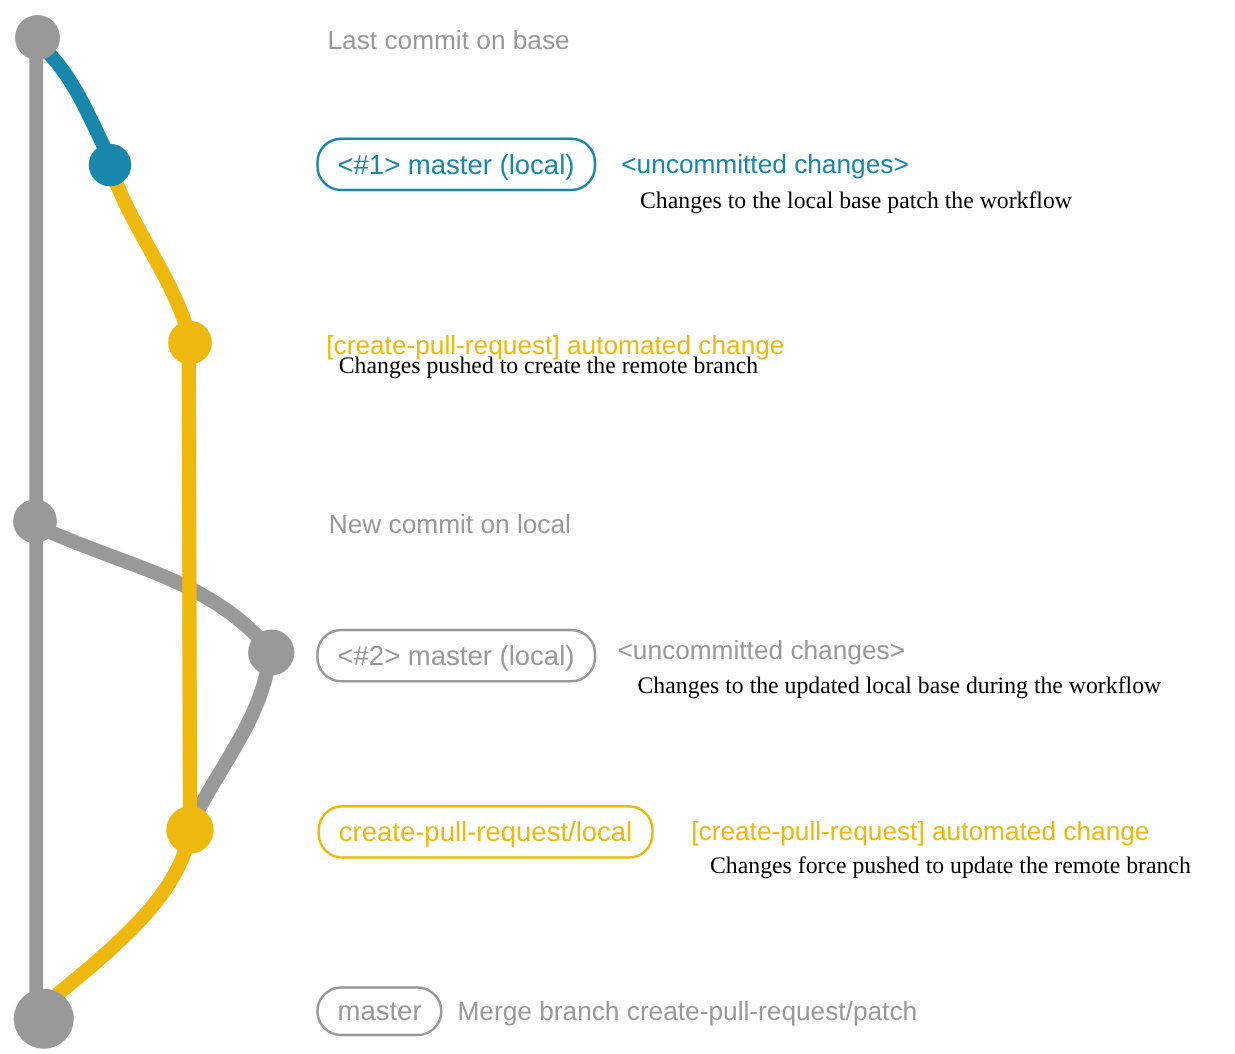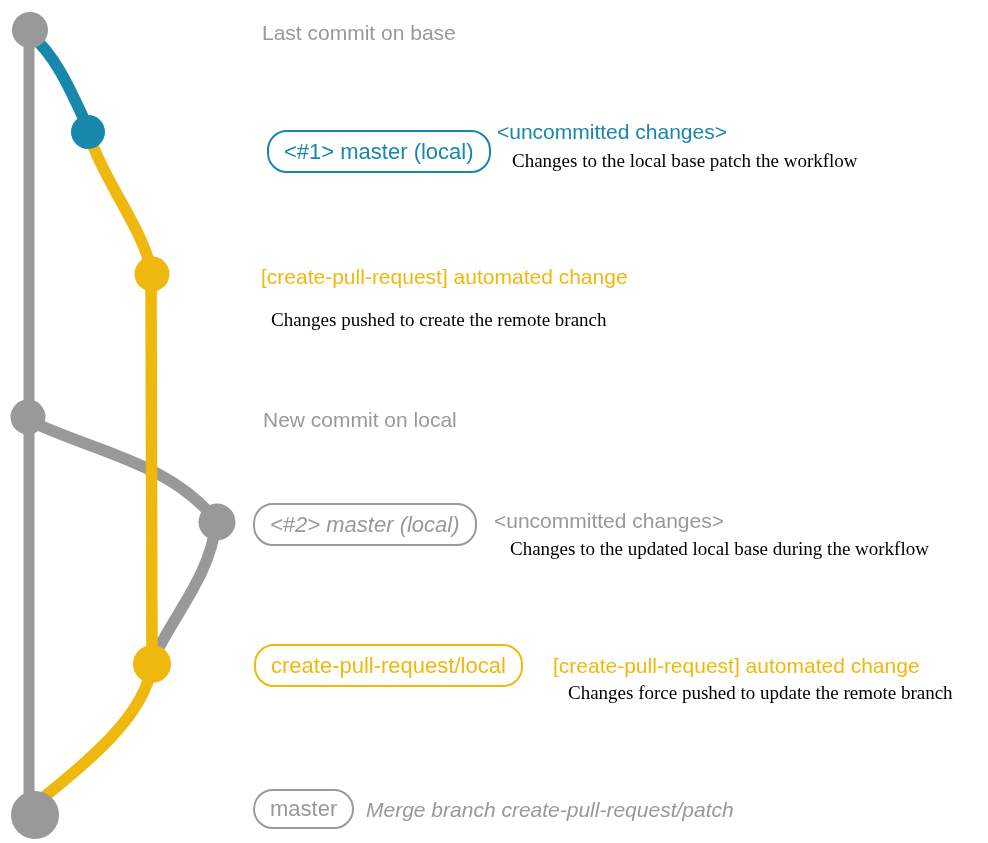--- a/index.html
+++ b/index.html
@@ -82,33 +82,33 @@
     <circle cx="88" cy="132" r="17" class="f-teal"></circle>
     <circle cx="152" cy="274" r="17.5" class="f-yellow"></circle>
     <circle cx="28" cy="417" r="17.5" class="f-gray"></circle>
     <circle cx="217" cy="522" r="18.5" class="f-gray"></circle>
     <circle cx="152" cy="664" r="19" class="f-yellow"></circle>
     <circle cx="35" cy="815" r="24" class="f-gray"></circle>
   </svg>
 
   <div class="lbl gray-text" style="left:262px; top:21px;">Last commit on base</div>
 
-  <div class="tag tag-teal" style="left:267px; top:110px;margin-top:20px;">&lt;#1&gt; master (local)</div>
+  <div class="tag tag-teal" style="left:253px; top:110px;">&lt;#1&gt; master (local)</div>
   <div class="lbl teal-text" style="left:497px; top:120px;">&lt;uncommitted changes&gt;</div>
   <div class="detail" style="left:512px; top:150px;">Changes to the local base patch the workflow</div>
 
   <div class="lbl yellow-text" style="left:261px; top:265px;">[create-pull-request] automated change</div>
-  <div class="detail" style="left:271px; top:309px;">Changes pushed to create the remote branch</div>
+  <div class="detail" style="left:271px; top:282px;">Changes pushed to create the remote branch</div>
 
   <div class="lbl gray-text" style="left:263px; top:408px;">New commit on local</div>
 
-  <div class="tag tag-gray" style="left:253px; top:503px;font-style:italic;">&lt;#2&gt; master (local)</div>
+  <div class="tag tag-gray" style="left:253px; top:503px;">&lt;#2&gt; master (local)</div>
   <div class="lbl gray-text" style="left:494px; top:509px;">&lt;uncommitted changes&gt;</div>
   <div class="detail" style="left:510px; top:538px;">Changes to the updated local base during the workflow</div>
 
   <div class="tag tag-yellow" style="left:254px; top:644px;">create-pull-request/local</div>
   <div class="lbl yellow-text" style="left:553px; top:654px;">[create-pull-request] automated change</div>
   <div class="detail" style="left:568px; top:682px;text-align:center;">Changes force pushed to update the remote branch</div>
 
   <div class="tag tag-gray" style="left:253px; top:789px; height:40px;">master</div>
-  <div class="lbl gray-text" style="left:366px; top:798px;font-style:italic;">Merge branch create-pull-request/patch</div>
+  <div class="lbl gray-text" style="left:366px; top:798px;">Merge branch create-pull-request/patch</div>
 
 </div>
 
 </body></html>

